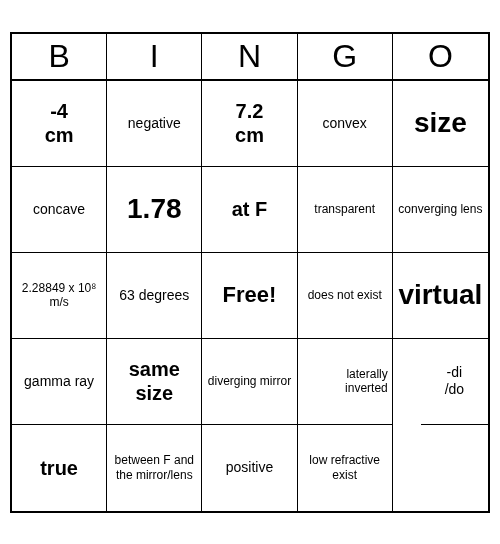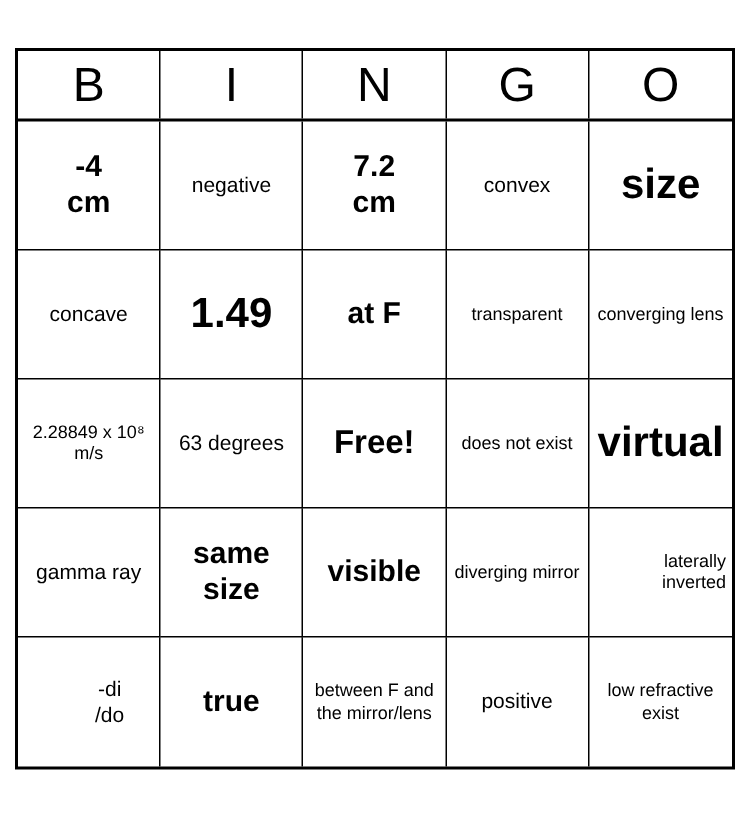--- a/index.html
+++ b/index.html
@@ -61,32 +61,31 @@
     </div>
   <div class="grid">
   <div class="cell" style="font-size: 20px; font-weight: bold; white-space: pre-line;">-4
 cm</div>
       <div class="cell" style="font-size: 14px; white-space: pre-line;">negative</div>
       <div class="cell" style="font-size: 20px; font-weight: bold; white-space: pre-line;">7.2
 cm</div>
       <div class="cell" style="font-size: 14px; white-space: pre-line;">convex</div>
       <div class="cell" style="font-size: 28px; font-weight: bold; white-space: pre-line;">size</div>
       <div class="cell" style="font-size: 14px; white-space: pre-line;">concave</div>
-      <div class="cell" style="font-size: 28px; font-weight: bold; white-space: pre-line;">1.49</div>
+      <div class="cell" style="font-size: 28px; font-weight: bold; white-space: pre-line;">1.78</div>
       <div class="cell" style="font-size: 20px; font-weight: bold; white-space: pre-line;">at F</div>
       <div class="cell" style="font-size: 12px; white-space: pre-line;">transparent</div>
       <div class="cell" style="font-size: 12px; white-space: pre-line;">converging lens</div>
       <div class="cell" style="font-size: 12px; white-space: pre-line;">2.28849 x 10⁸ m/s</div>
       <div class="cell" style="font-size: 14px; white-space: pre-line;">63 degrees</div>
       <div class="cell" style="font-size: 22px; font-weight: bold; white-space: pre-line;">Free!</div>
       <div class="cell" style="font-size: 12px; white-space: pre-line;">does not exist</div>
       <div class="cell" style="font-size: 28px; font-weight: bold; white-space: pre-line;">virtual</div>
       <div class="cell" style="font-size: 14px; white-space: pre-line;">gamma ray</div>
       <div class="cell" style="font-size: 20px; font-weight: bold; white-space: pre-line; text-align: center;">same size</div>
-      <div class="cell" style="font-size: 20px; font-weight: bold; white-space: pre-line;">visible</div>
       <div class="cell" style="font-size: 12px; white-space: pre-line;">diverging mirror</div>
       <div class="cell" style="font-size: 12px; white-space: pre-line; text-align: right;">laterally inverted</div>
       <div class="cell" style="font-size: 14px; white-space: pre-line; margin-left: 28px;">-di
 /do</div>
       <div class="cell" style="font-size: 20px; font-weight: bold; white-space: pre-line;">true</div>
       <div class="cell" style="font-size: 12px; white-space: pre-line;">between F and the mirror/lens</div>
       <div class="cell" style="font-size: 14px; white-space: pre-line;">positive</div>
       <div class="cell" style="font-size: 12px; white-space: pre-line;">low refractive exist</div>
     </div>
 </div>

